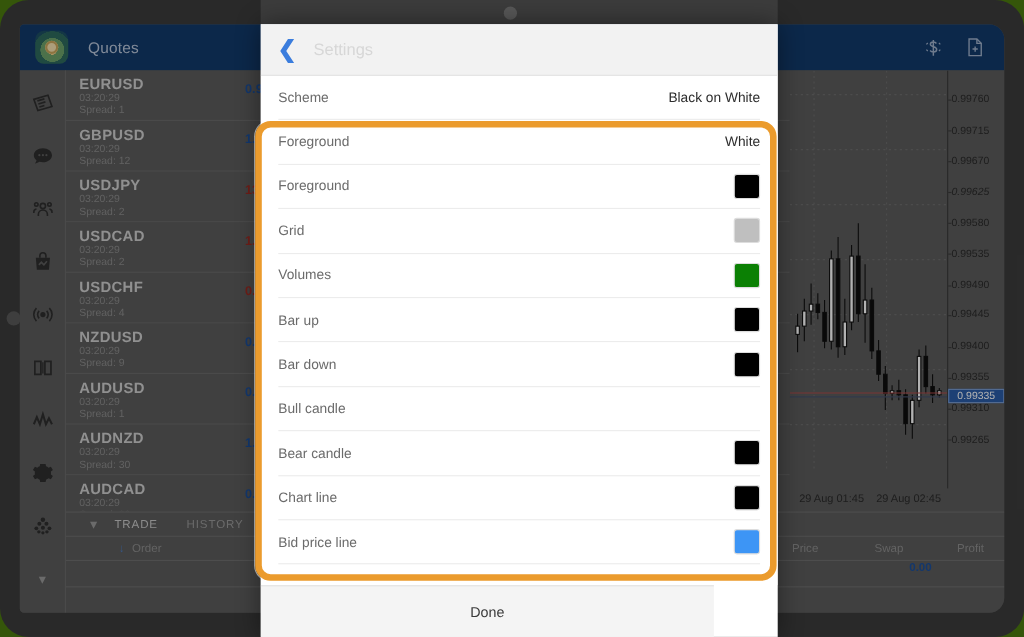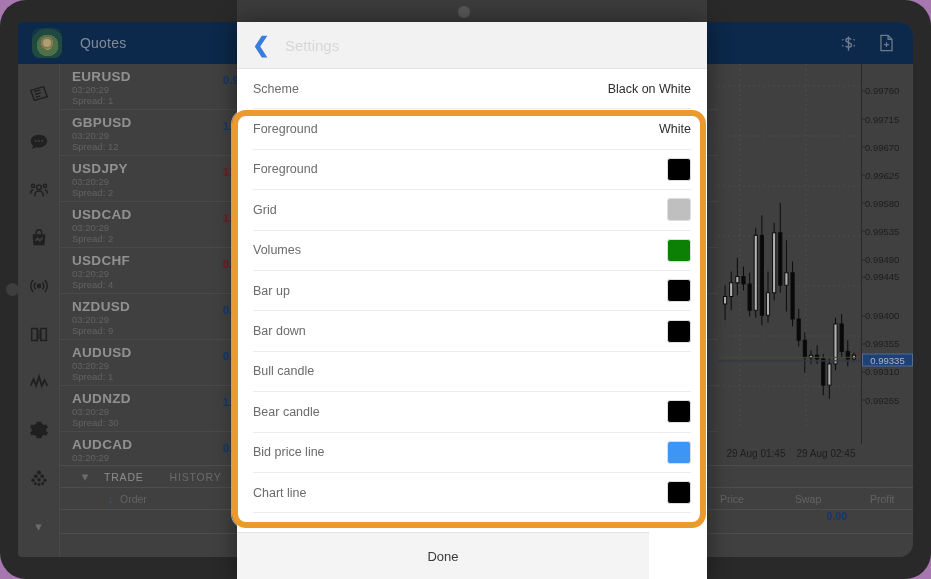--- a/index.html
+++ b/index.html
@@ -2,21 +2,21 @@
 <html><head>
 <meta charset="utf-8">
 <style>
   * { box-sizing: border-box; margin: 0; padding: 0; }
   html, body {
     width: 931px; height: 579px;
     background: #2e2e2e;
     font-family: "Liberation Sans", sans-serif;
     overflow: hidden;
   }
-  #root { position: relative; width: 931px; height: 579px; background: #f0abfc; }
+  #root { position: relative; width: 931px; height: 579px; background: #4d7c0f; }
 
   
   .bezel {
     position: absolute; left: 0; top: 0; width: 931px; height: 579px;
     background: #3c3c3c; border-radius: 26px;
   }
   .bezel-cam {
     position: absolute; left: 458px; top: 6px; width: 12px; height: 12px;
     border-radius: 50%; background: #585858;
   }
@@ -416,21 +416,21 @@
           <line x1="0" x2="143" y1="296.81308411215537" y2="296.81308411215537" stroke="#47506b" stroke-width="1.2"></line>
         </svg>
       <div class="price-axis">
           <div class="price-tick" style="top: 26.486px;">0.99760</div>
           <div class="price-tick" style="top: 54.5794px;">0.99715</div>
           <div class="price-tick" style="top: 82.6729px;">0.99670</div>
           <div class="price-tick" style="top: 110.766px; font-style: italic;">0.99625</div>
           <div class="price-tick" style="top: 138.86px;">0.99580</div>
           <div class="price-tick" style="top: 166.953px;">0.99535</div>
           <div class="price-tick" style="top: 195.047px;">0.99490</div>
-          <div class="price-tick" style="top: 212px;">0.99445</div>
+          <div class="price-tick" style="top: 222px;">0.99445</div>
           <div class="price-tick" style="top: 251.234px;">0.99400</div>
           <div class="price-tick" style="top: 279.327px;">0.99355</div>
           <div class="price-tick" style="top: 307.421px;">0.99310</div>
           <div class="price-tick" style="top: 335.514px;">0.99265</div>
         </div>
       <div>
           <div class="time-label" style="left: 38px; bottom: 6px;">29 Aug 01:45</div>
           <div class="time-label" style="left: 108px; bottom: 6px;">29 Aug 02:45</div>
         </div>
     <div class="price-badge" style="top: 295.813px;">0.99335</div>
@@ -499,26 +499,26 @@
         </div>
         <div class="set-row">
           <div class="set-label">Bull candle</div>
           <div class="swatch" style="background: rgb(255, 255, 255); border-color: rgb(255, 255, 255);"></div>
         </div>
         <div class="set-row">
           <div class="set-label">Bear candle</div>
           <div class="swatch" style="background: rgb(0, 0, 0);"></div>
         </div>
         <div class="set-row">
+          <div class="set-label">Chart line</div>
+          <div class="swatch" style="background: rgb(0, 0, 0);"></div>
+        </div>
+        <div class="set-row">
           <div class="set-label">Bid price line</div>
           <div class="swatch" style="background: rgb(61, 149, 245);"></div>
-        </div>
-        <div class="set-row">
-          <div class="set-label">Chart line</div>
-          <div class="swatch" style="background: rgb(0, 0, 0);"></div>
         </div>
       </div>
     <div class="modal-foot">
       <div class="done-label">Done</div>
     </div>
   </div>
 
   <div class="highlight"></div>
 </div>
 

